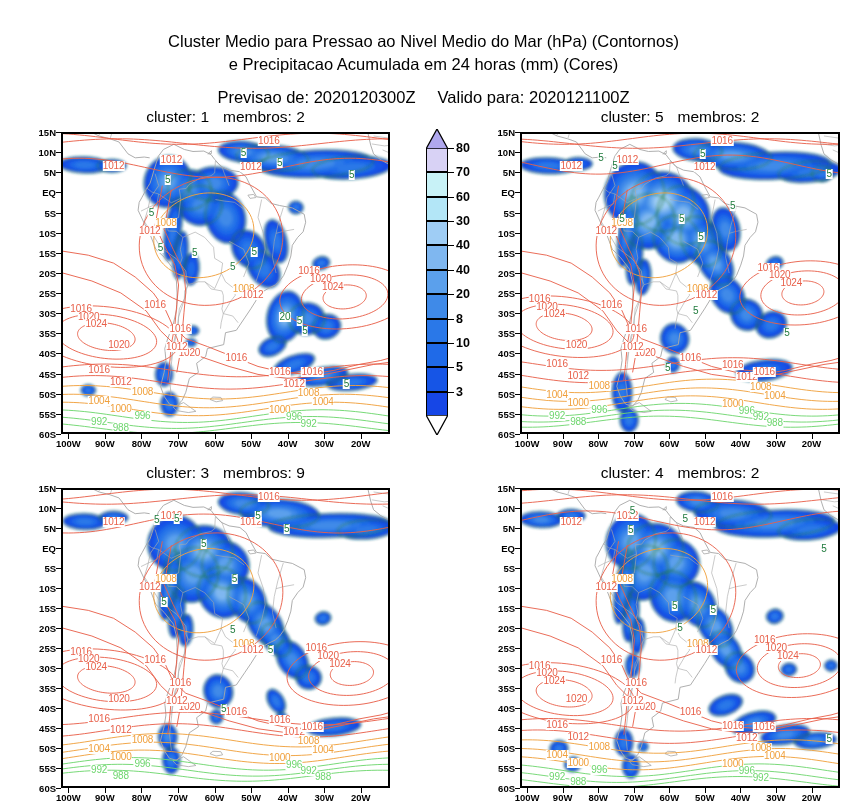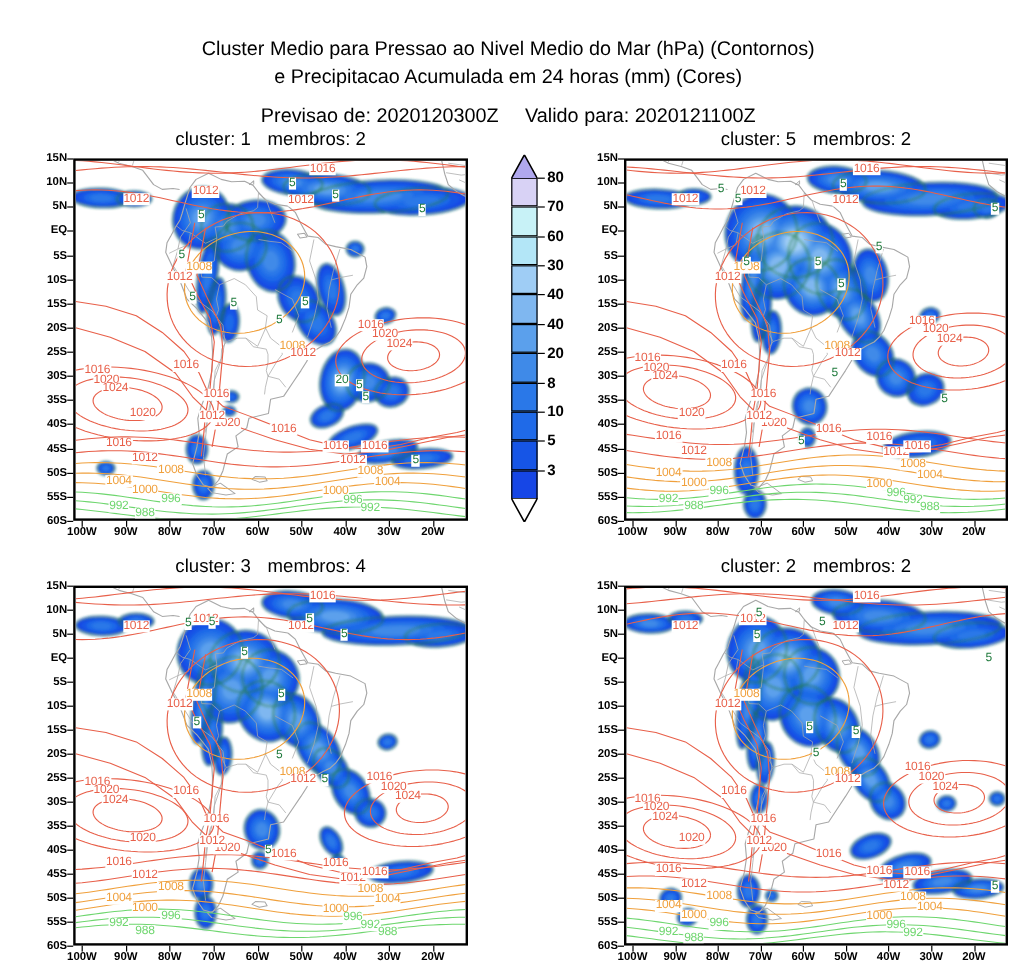--- a/index.html
+++ b/index.html
@@ -840,21 +840,21 @@
         <div class="xtick" style="left: 57.78%;"></div>
         <div class="xlab" style="left: 57.78%;">50W</div>
         <div class="xtick" style="left: 68.89%;"></div>
         <div class="xlab" style="left: 68.89%;">40W</div>
         <div class="xtick" style="left: 80%;"></div>
         <div class="xlab" style="left: 80%;">30W</div>
         <div class="xtick" style="left: 91.11%;"></div>
         <div class="xlab" style="left: 91.11%;">20W</div>
       </div>
       <div class="panel" style="left: 61px; top: 488px; width: 329px; height: 300px;">
-        <div class="panel-title"><span>cluster: 3</span><span class="gap"></span><span>membros: 4</span></div>
+        <div class="panel-title"><span>cluster: 3</span><span class="gap"></span><span>membros: 9</span></div>
         <div class="frame">
           <svg class="plotsvg" viewBox="0 0 100 100" preserveAspectRatio="none">
             <defs>
               <filter id="sm2" x="-20%" y="-20%" width="140%" height="140%">
                 <feGaussianBlur stdDeviation="0.45"></feGaussianBlur>
               </filter>
             </defs>
             <g filter="url(#sm2)">
               <g fill="#1646e6">
                 <ellipse cx="82.22" cy="12.00" rx="18.89" ry="4.00" transform="rotate(-2 82.22 12.00)"></ellipse>
@@ -1191,21 +1191,21 @@
         <div class="xtick" style="left: 57.78%;"></div>
         <div class="xlab" style="left: 57.78%;">50W</div>
         <div class="xtick" style="left: 68.89%;"></div>
         <div class="xlab" style="left: 68.89%;">40W</div>
         <div class="xtick" style="left: 80%;"></div>
         <div class="xlab" style="left: 80%;">30W</div>
         <div class="xtick" style="left: 91.11%;"></div>
         <div class="xlab" style="left: 91.11%;">20W</div>
       </div>
       <div class="panel" style="left: 520px; top: 488px; width: 320px; height: 300px;">
-        <div class="panel-title"><span>cluster: 2</span><span class="gap"></span><span>membros: 2</span></div>
+        <div class="panel-title"><span>cluster: 4</span><span class="gap"></span><span>membros: 2</span></div>
         <div class="frame">
           <svg class="plotsvg" viewBox="0 0 100 100" preserveAspectRatio="none">
             <defs>
               <filter id="sm3" x="-20%" y="-20%" width="140%" height="140%">
                 <feGaussianBlur stdDeviation="0.45"></feGaussianBlur>
               </filter>
             </defs>
             <g filter="url(#sm3)">
               <g fill="#1646e6">
                 <ellipse cx="80.00" cy="11.33" rx="18.89" ry="4.53" transform="rotate(-3 80.00 11.33)"></ellipse>

